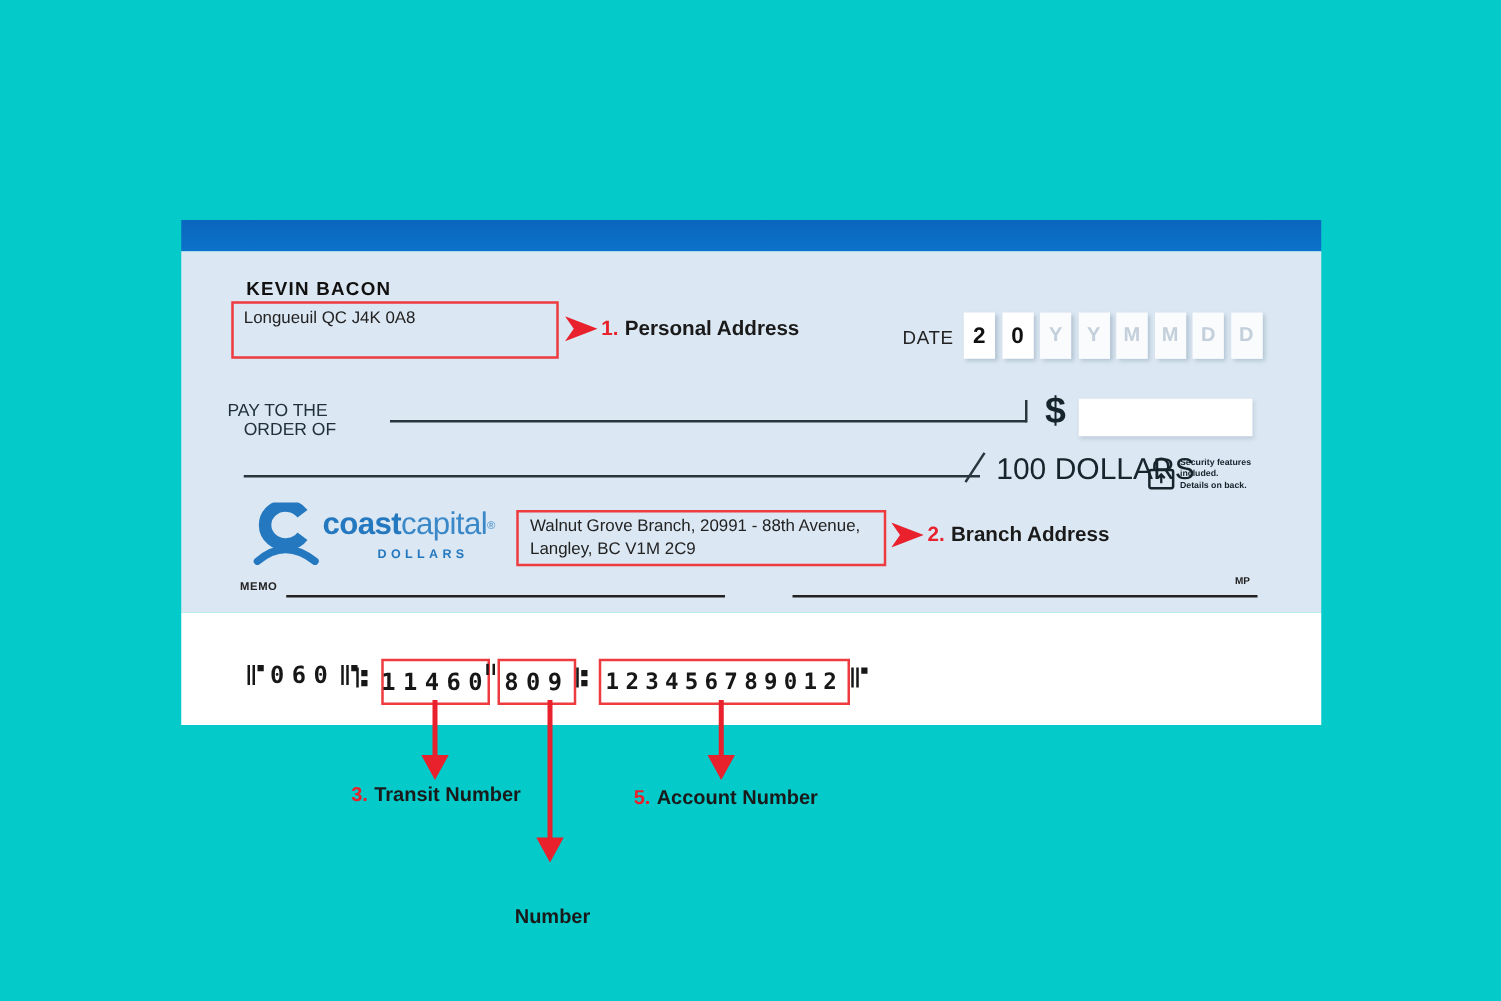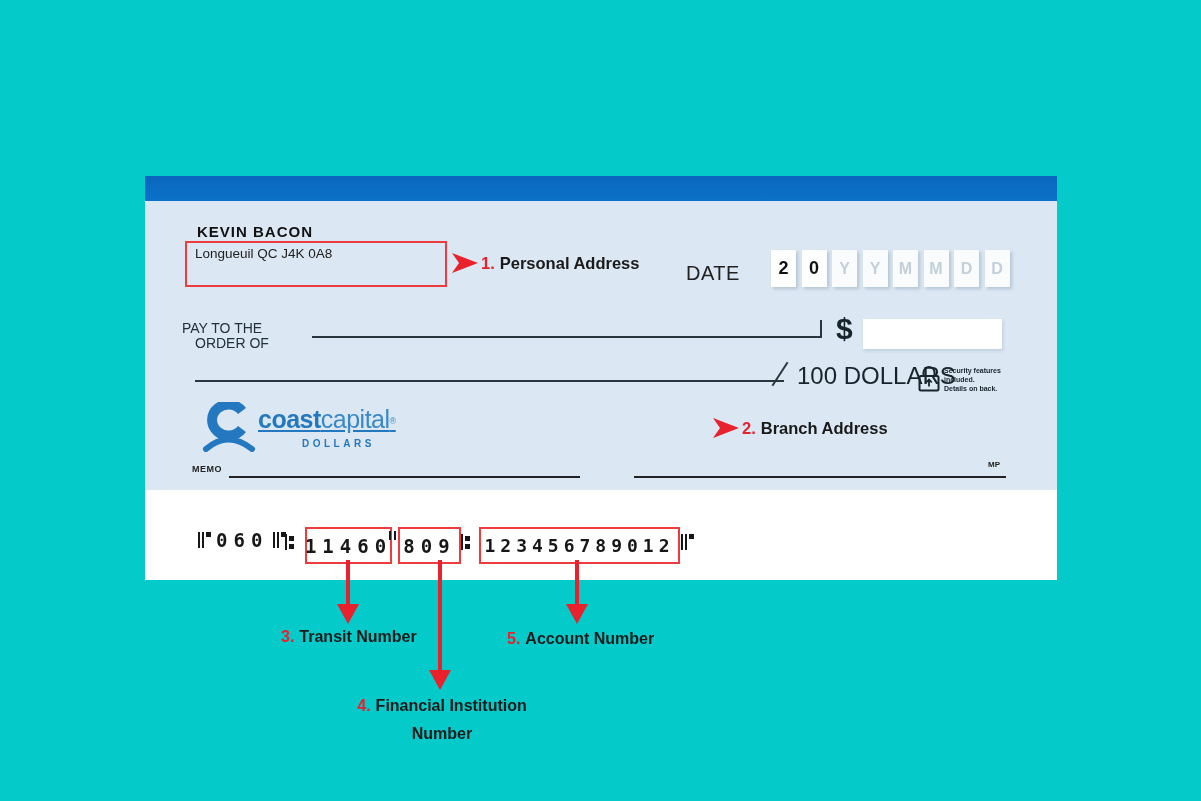--- a/index.html
+++ b/index.html
@@ -17,21 +17,21 @@
   .cheque-body{left:145px;top:201px;width:912px;height:289px;background:#dbe7f2;}
   .micr-strip{left:145px;top:490px;width:912px;height:90px;background:#ffffff;}
 
   
   .holder-name{left:197px;top:223px;font-size:15px;font-weight:700;letter-spacing:1px;color:#111;}
   .red-box{border:2px solid #ee3b3f;background:transparent;}
   .addr-box{left:185px;top:241px;width:258px;height:42px;}
   .addr-text{padding:2px 8px;font-size:13.5px;line-height:1.32;color:#222;}
 
   
-  .date-label{left:686px;top:262px;font-size:20px;letter-spacing:.5px;color:#222;}
+  .date-label{left:722px;top:262px;font-size:15px;letter-spacing:.5px;color:#222;}
   .date-row{left:771px;top:250px;display:flex;gap:5.5px;}
   .date-box{width:25px;height:37px;background:#fff;display:flex;align-items:center;justify-content:center;
     font-size:18px;font-weight:700;color:#111;box-shadow:2px 2px 3px rgba(110,135,160,.35);}
   .date-box.empty{background:rgba(255,255,255,.82);color:#c3cfda;font-size:16px;}
 
   
   .pay-l1{left:182px;top:320px;font-size:14px;color:#20313a;}
   .pay-l2{left:195px;top:335px;font-size:14px;color:#20313a;}
   .line{background:#2a363e;height:2px;}
   .pay-line{left:312px;top:336px;width:509px;}
@@ -41,21 +41,21 @@
   .words-line{left:195px;top:380px;width:589px;}
   .slash{left:779px;top:360px;width:2px;height:28px;background:#2a363e;transform:rotate(33deg);}
   .dollars-label{left:797px;top:362px;font-size:24px;color:#16242c;}
 
   
   .lock-icon{left:918px;top:365px;}
   .sec-text{left:944px;top:366px;font-size:7px;font-weight:700;line-height:1.3;color:#16242c;}
 
   
   .logo-mark{left:202px;top:402px;}
-  .logo-text{left:258px;top:405px;font-size:25px;color:#2478bf;letter-spacing:-.5px;text-decoration:underline;}
+  .logo-text{left:258px;top:405px;font-size:25px;color:#2478bf;letter-spacing:-.5px;}
   .logo-text .bold{font-weight:700;}
   .logo-text .light{font-weight:400;color:#3a88c8;}
   .logo-reg{font-size:9px;vertical-align:4px;color:#3a88c8;}
   .logo-savings{left:302px;top:438px;font-size:10px;font-weight:700;letter-spacing:3.5px;color:#2478bf;}
 
   
   .branch-box{left:413px;top:408px;width:292px;height:41px;}
   .branch-text{padding:2px 9px;font-size:13.5px;line-height:1.32;color:#222;}
 
   
@@ -159,20 +159,26 @@
 
   <svg class="abs logo-mark" width="54" height="50" viewBox="0 0 54 50">
     <path d="M40 9 A16.5 15.5 0 1 0 40 27" fill="none" stroke="#2478bf" stroke-width="10"></path>
     <path d="M4 47 Q26 28 50 47" fill="none" stroke="#2478bf" stroke-width="6" stroke-linecap="round"></path>
   </svg>
   <div class="abs logo-text">
     <span class="bold">coast</span><span class="light">capital</span><span class="logo-reg">®</span>
   </div>
   <div class="abs logo-savings">DOLLARS</div>
 
+  <div class="abs red-box branch-box">
+    <div class="branch-text">
+      <div>Walnut Grove Branch, 20991 - 88th Avenue,</div>
+      <div>Langley, BC V1M 2C9</div>
+    </div>
+  </div>
 
   <svg class="abs chev chev2" viewBox="0 0 26 20">
     <polygon points="0,0 26,10 0,20 7,10" fill="#e8212d"></polygon>
   </svg>
   <div class="abs ann-label l2">
     <span class="ann-num">2.</span><span>Branch Address</span>
   </div>
 
   <div class="abs memo-label">MEMO</div>
   <div class="abs line memo-line"></div>
@@ -226,23 +232,20 @@
     </span>
 
   <div class="abs stem stem3"></div>
   <div class="abs ahead head3"></div>
   <div class="abs ann-label l3">
     <span class="ann-num">3.</span><span>Transit Number</span>
   </div>
 
   <div class="abs stem stem4"></div>
   <div class="abs ahead head4"></div>
-  <div class="abs ann-label l4a">
-    <span class="ann-num">4.</span><span>Financial Institution</span>
-  </div>
   <div class="abs ann-label l4b">Number</div>
 
   <div class="abs stem stem5"></div>
   <div class="abs ahead head5"></div>
   <div class="abs ann-label l5">
     <span class="ann-num">5.</span><span>Account Number</span>
   </div>
 
 </div>
 

